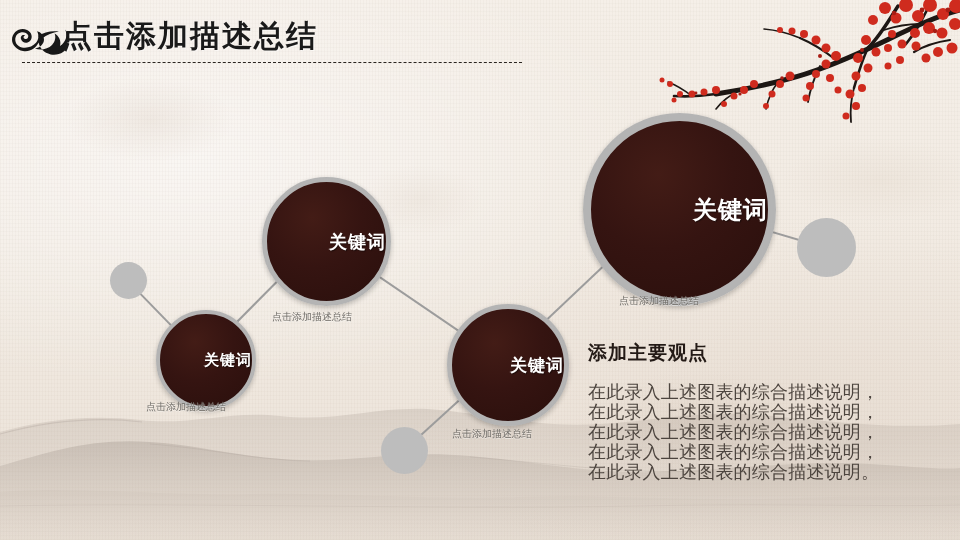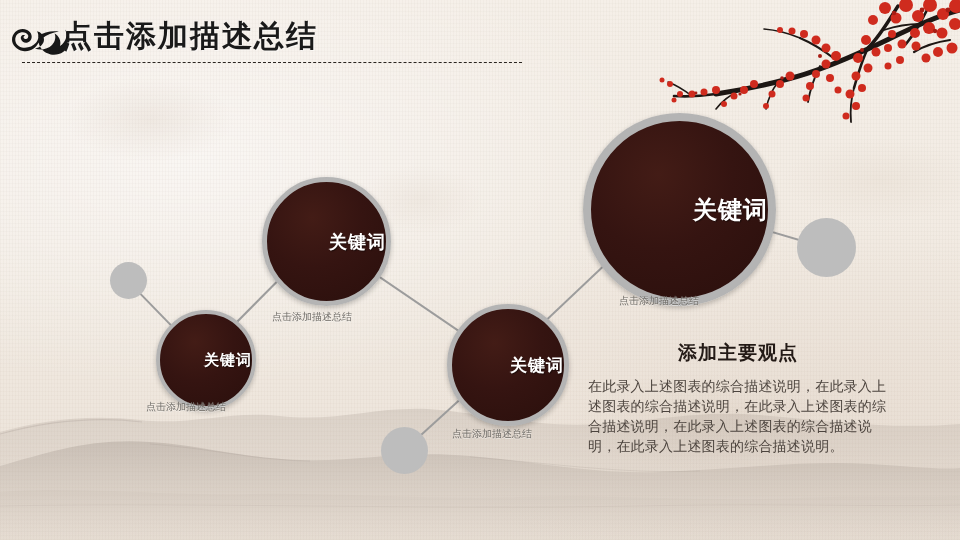--- a/index.html
+++ b/index.html
@@ -85,25 +85,25 @@
   #dot-c{left:797px;top:218px;width:59px;height:59px;}
 
   #cap-1{left:146px;top:400px;}
   #cap-2{left:272px;top:310px;}
   #cap-3{left:452px;top:427px;}
   #cap-4{left:619px;top:294px;}
 
   
   #side-panel{position:absolute;left:588px;top:340px;width:300px;}
   #side-heading{
-    text-align:center;font-size:19px;font-weight:bold;color:#231a16;
-    letter-spacing:1px;margin:0 0 10px 0;
+    text-align:left;font-size:19px;font-weight:bold;color:#231a16;
+    letter-spacing:1px;margin:0 0 16px 0;
   }
   #side-body{
-    font-size:14px;line-height:20px;color:#4c443e;text-align:left;
+    font-size:18px;line-height:20px;color:#4c443e;text-align:left;
     margin:0;letter-spacing:.2px;
   }
 </style>
 </head>
 <body>
 
 <div id="slide">
 
   <div id="paper-texture"></div>
   <div id="paper-blotches"></div>

